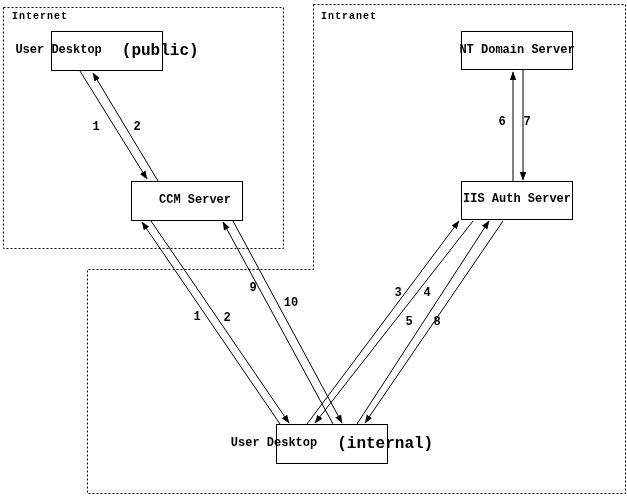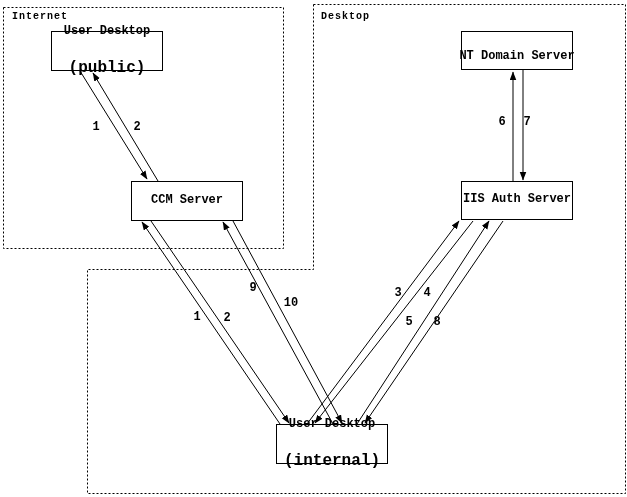--- a/index.html
+++ b/index.html
@@ -12,21 +12,21 @@
     overflow:hidden;
   }
   .canvas svg{position:absolute;left:0;top:0;}
   .zone-label{
     position:absolute;
     font-size:10px;font-weight:bold;letter-spacing:1px;
     white-space:nowrap;
   }
   .node-label{
     position:absolute;
-    display:flex;flex-direction:column;align-items:center;justify-content:center;
+    display:flex;flex-direction:row;align-items:center;justify-content:center;
     text-align:center;line-height:1.15;gap:20px;
   }
   .node-label .title{font-size:12px;font-weight:bold;white-space:nowrap;}
   .node-label .sub{font-size:16px;font-weight:bold;white-space:nowrap;}
   .edge-num{
     position:absolute;
     transform:translate(-50%,-50%);
     font-size:12px;font-weight:bold;
     white-space:nowrap;
   }
@@ -66,30 +66,30 @@
     <g fill="#ffffff" stroke="#000000" stroke-width="1">
       <rect x="51.5" y="31.5" width="111" height="39"></rect>
       <rect x="131.5" y="181.5" width="111" height="39"></rect>
       <rect x="461.5" y="31.5" width="111" height="38"></rect>
       <rect x="461.5" y="181.5" width="111" height="38"></rect>
       <rect x="276.5" y="424.5" width="111" height="39"></rect>
     </g>
   </svg>
 
   <span class="zone-label" style="left:12px;top:11px">Internet</span>
-  <span class="zone-label" style="left:321px;top:11px">Desktop</span>
+  <span class="zone-label" style="left:321px;top:11px">Intranet</span>
 
   <div class="node-label" style="left:51px;top:31px;width:112px;height:40px">
     <span class="title">User Desktop</span>
     <span class="sub">(public)</span>
   </div>
-  <div class="node-label" style="left:131px;top:181px;width:112px;height:40px">
+  <div class="node-label" style="left:139px;top:181px;width:112px;height:40px">
     <span class="title">CCM Server</span>
   </div>
-  <div class="node-label" style="left:461px;top:32px;width:112px;height:49px">
+  <div class="node-label" style="left:461px;top:26px;width:112px;height:49px">
     <span class="title">NT Domain Server</span>
   </div>
   <div class="node-label" style="left:461px;top:181px;width:112px;height:37px">
     <span class="title">IIS Auth Server</span>
   </div>
   <div class="node-label" style="left:276px;top:424px;width:112px;height:40px">
     <span class="title">User Desktop</span>
     <span class="sub">(internal)</span>
   </div>
 

